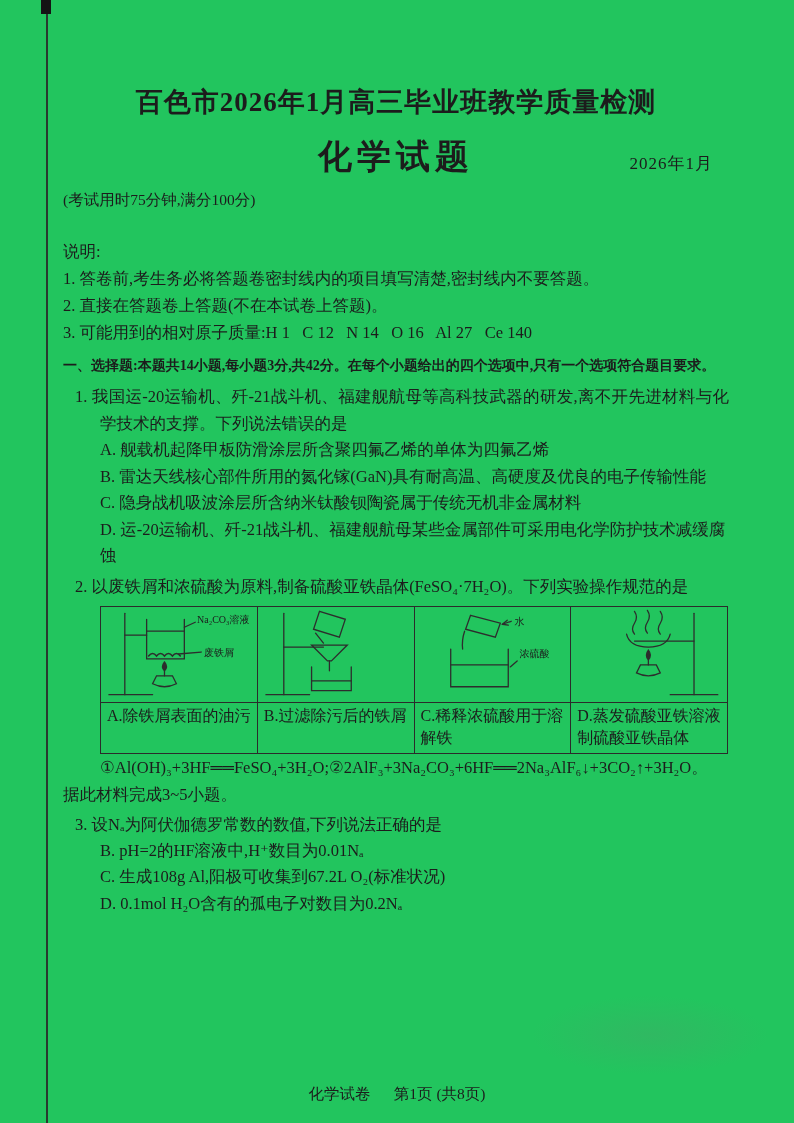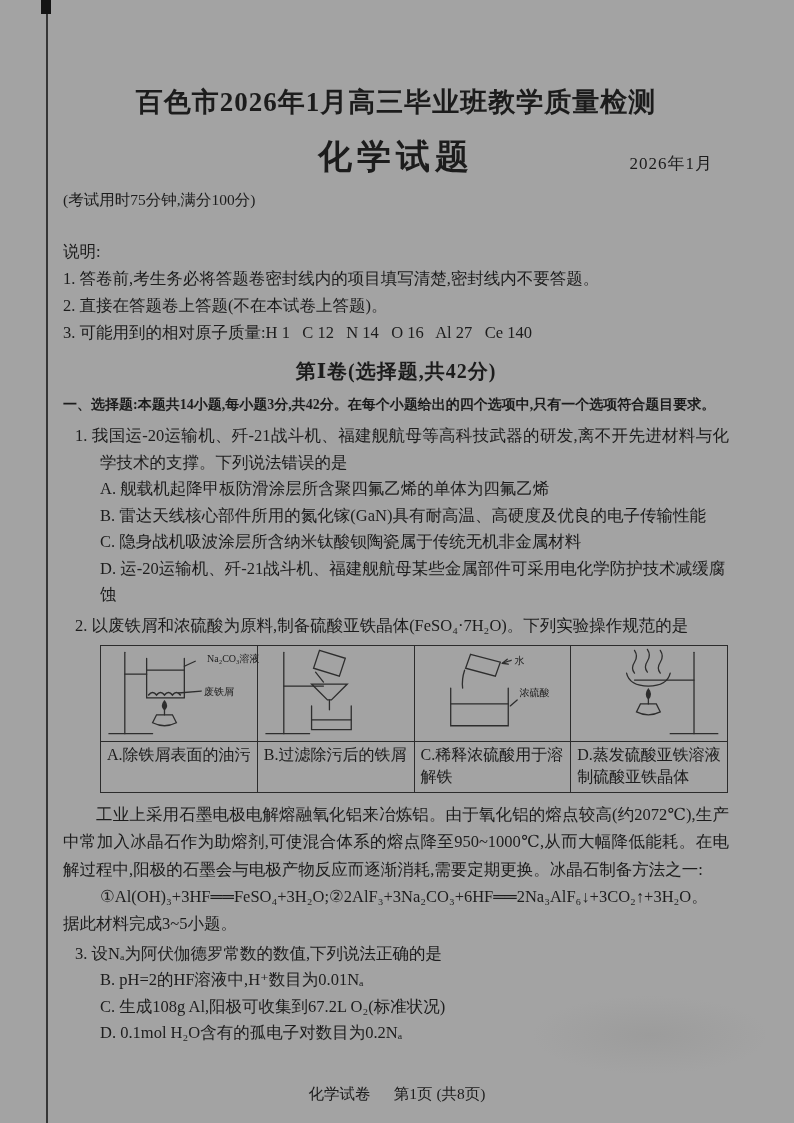--- a/index.html
+++ b/index.html
@@ -1,17 +1,17 @@
 <!DOCTYPE html>
 <html><head>
 <meta charset="utf-8">
 <title>化学试题</title>
 <style>
   html,body{margin:0;padding:0;background:#e9e9e7;}
-  .page{position:relative;width:794px;height:1123px;margin:0 auto;background:#a3a3a3;
+  .page{position:relative;width:794px;height:1123px;margin:0 auto;background:#22c55e;
         font-family:"Liberation Serif","DejaVu Serif",serif;color:#1c1c1c;overflow:hidden;}
   
   .scan-line{position:absolute;left:46px;top:0;width:2px;height:1123px;background:#2a2a2a;opacity:.9;}
   .scan-blob{position:absolute;left:41px;top:0;width:10px;height:14px;background:#141414;}
   .scan-smudge{position:absolute;left:530px;top:995px;width:240px;height:80px;
         background:radial-gradient(ellipse at center, rgba(120,120,118,.16), rgba(120,120,118,0) 70%);}
   .content{position:absolute;left:63px;top:0;width:666px;}
   .title{margin:84px 0 0;text-align:center;font-size:27px;font-weight:700;letter-spacing:1px;}
   .subject-row{position:relative;margin-top:14px;text-align:center;height:46px;}
   .subject{font-size:34px;font-weight:700;letter-spacing:5px;}
@@ -54,21 +54,20 @@
 
     <div class="exam-info">(考试用时75分钟,满分100分)</div>
 
     <div class="notes">
       <div class="note">说明:</div>
       <div class="note">1. 答卷前,考生务必将答题卷密封线内的项目填写清楚,密封线内不要答题。</div>
       <div class="note">2. 直接在答题卷上答题(不在本试卷上答题)。</div>
       <div class="note spaced">3. 可能用到的相对原子质量:H 1   C 12   N 14   O 16   Al 27   Ce 140</div>
     </div>
 
-    <h2 class="section-title">第Ⅰ卷(选择题,共42分)</h2>
     <div class="intro">一、选择题:本题共14小题,每小题3分,共42分。在每个小题给出的四个选项中,只有一个选项符合题目要求。</div>
 
     <div class="qstem">1. 我国运-20运输机、歼-21战斗机、福建舰航母等高科技武器的研发,离不开先进材料与化学技术的支撑。下列说法错误的是</div>
     <div class="option">A. 舰载机起降甲板防滑涂层所含聚四氟乙烯的单体为四氟乙烯</div>
     <div class="option">B. 雷达天线核心部件所用的氮化镓(GaN)具有耐高温、高硬度及优良的电子传输性能</div>
     <div class="option">C. 隐身战机吸波涂层所含纳米钛酸钡陶瓷属于传统无机非金属材料</div>
     <div class="option">D. 运-20运输机、歼-21战斗机、福建舰航母某些金属部件可采用电化学防护技术减缓腐蚀</div>
 
     <div class="qstem">2. 以废铁屑和浓硫酸为原料,制备硫酸亚铁晶体(FeSO₄·7H₂O)。下列实验操作规范的是</div>
 
@@ -85,21 +84,21 @@
                 <path d="M46 12 L46 52 L84 52 L84 12"></path>
                 <line x1="46" y1="24" x2="84" y2="24"></line>
                 <path d="M48 49 q4 -5 8 0 q4 -5 8 0 q4 -5 8 0 q4 -5 8 0" stroke-width="1.6"></path>
                 <line x1="84" y1="20" x2="95" y2="15"></line>
                 <line x1="78" y1="47" x2="101" y2="45"></line>
                 <path d="M64 55 q-4 5 0 9 q4 -4 0 -9" fill="#2d2d2d"></path>
                 <line x1="64" y1="64" x2="64" y2="69"></line>
                 <path d="M56 69 h16 l4 8 q-12 6 -24 0 Z"></path>
               </g>
             </svg>
-            <span class="fig-label" style="left:106px;top:7px;width:54px;">Na₂CO₃溶液</span>
+            <span class="fig-label" style="left:96px;top:7px;width:54px;">Na₂CO₃溶液</span>
             <span class="fig-label" style="left:103px;top:40px;">废铁屑</span>
           </div>
         </td>
         <td>
           <div class="fig-wrap">
             <svg viewBox="0 0 157 95">
               <g stroke="#2d2d2d" stroke-width="1.3" fill="none" stroke-linecap="round">
                 <line x1="8" y1="88" x2="52" y2="88"></line>
                 <line x1="26" y1="6" x2="26" y2="88"></line>
                 <line x1="26" y1="40" x2="66" y2="40"></line>
@@ -151,21 +150,20 @@
       </tr>
       <tr>
         <td class="cap">A.除铁屑表面的油污</td>
         <td class="cap">B.过滤除污后的铁屑</td>
         <td class="cap">C.稀释浓硫酸用于溶解铁</td>
         <td class="cap">D.蒸发硫酸亚铁溶液制硫酸亚铁晶体</td>
       </tr>
     </tbody>
       </table>
 
-    <p class="passage">工业上采用石墨电极电解熔融氧化铝来冶炼铝。由于氧化铝的熔点较高(约2072℃),生产中常加入冰晶石作为助熔剂,可使混合体系的熔点降至950~1000℃,从而大幅降低能耗。在电解过程中,阳极的石墨会与电极产物反应而逐渐消耗,需要定期更换。冰晶石制备方法之一:</p>
     <div class="equation">①Al(OH)₃+3HF══FeSO₄+3H₂O;②2AlF₃+3Na₂CO₃+6HF══2Na₃AlF₆↓+3CO₂↑+3H₂O。</div>
     <div class="followup">据此材料完成3~5小题。</div>
 
     <div class="qstem">3. 设Nₐ为阿伏伽德罗常数的数值,下列说法正确的是</div>
     <div class="option">B. pH=2的HF溶液中,H⁺数目为0.01Nₐ</div>
     <div class="option">C. 生成108g Al,阳极可收集到67.2L O₂(标准状况)</div>
     <div class="option">D. 0.1mol H₂O含有的孤电子对数目为0.2Nₐ</div>
   </div>
 
   <div class="footer">化学试卷      第1页 (共8页)</div>

